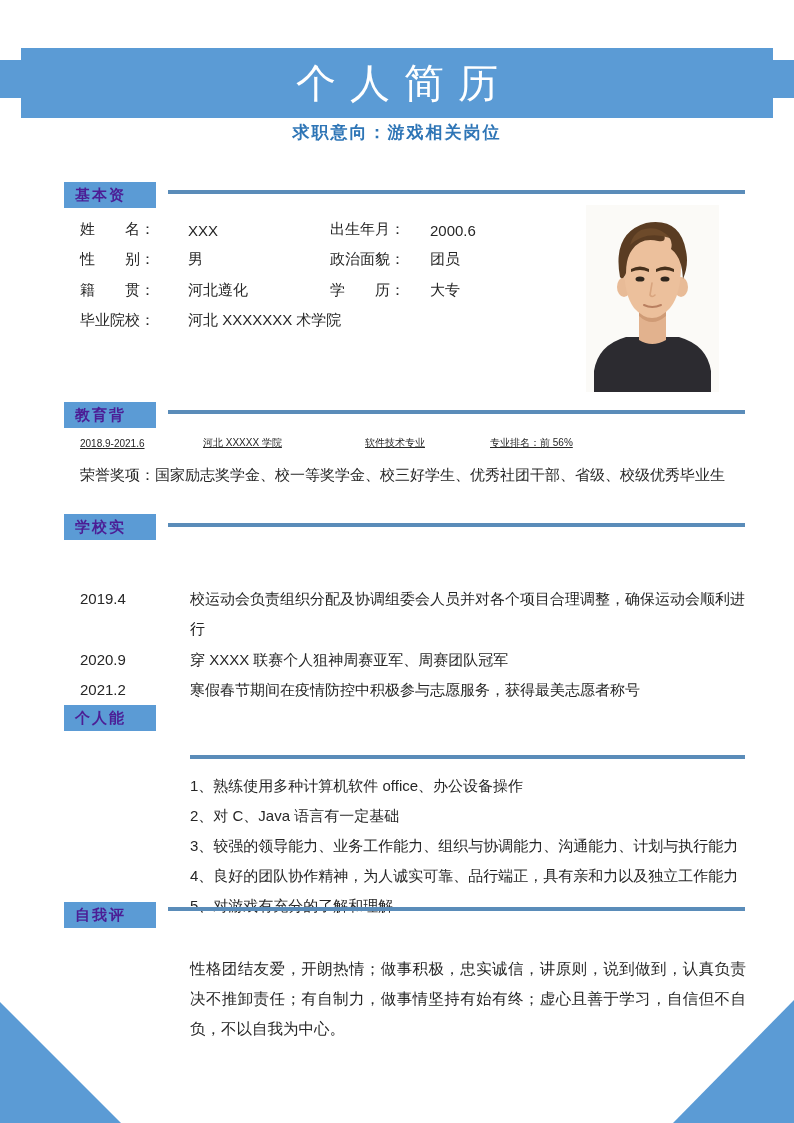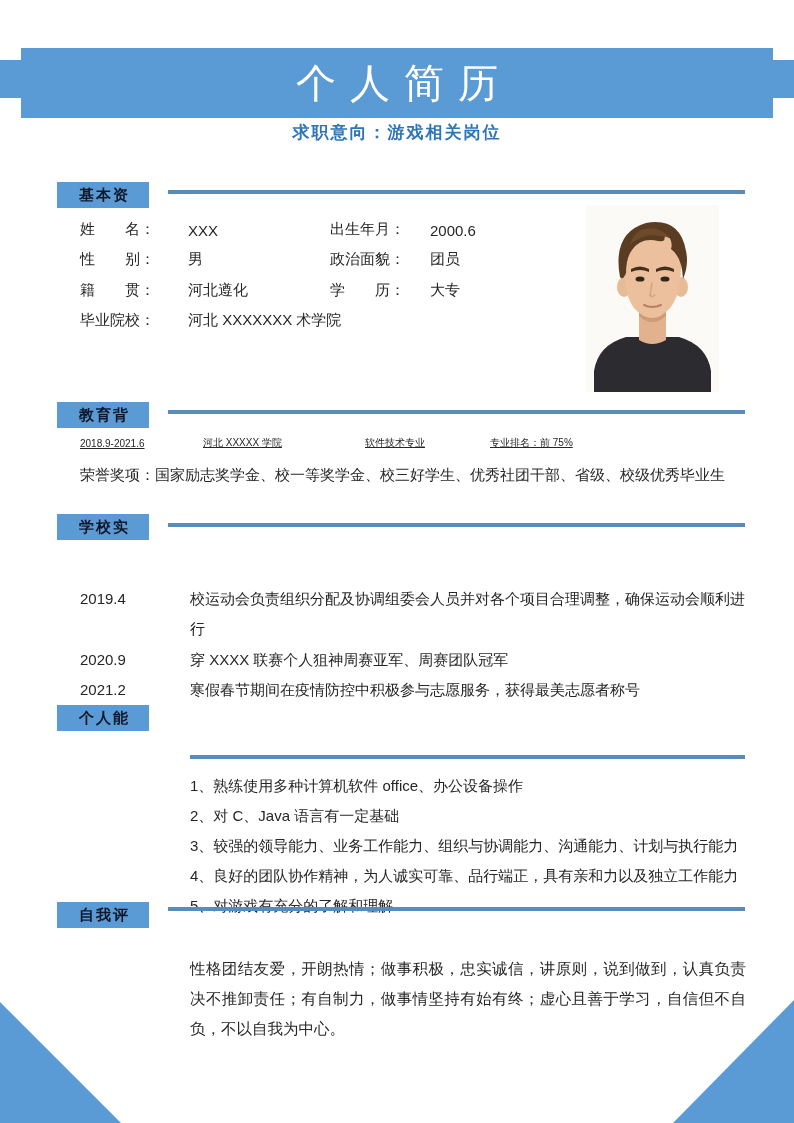--- a/index.html
+++ b/index.html
@@ -17,22 +17,22 @@
   .title{
     position:absolute;left:21px;top:48px;width:752px;height:70px;line-height:70px;
     text-align:center;font-size:40px;color:#ffffff;letter-spacing:14px;text-indent:14px;font-weight:400;
   }
   .subtitle{
     position:absolute;left:0;top:121px;width:100%;text-align:center;
     font-size:17px;font-weight:bold;color:var(--accent-text);letter-spacing:2px;
   }
   
   .badge{
-    position:absolute;left:57px;width:92px;height:26px;background:var(--badge);
-    color:#0f172a;font-size:15px;font-weight:bold;line-height:26px;padding-left:22px;
+    position:absolute;left:64px;width:92px;height:26px;background:var(--badge);
+    color:#4c1d95;font-size:15px;font-weight:bold;line-height:26px;padding-left:11px;
     box-sizing:border-box;white-space:nowrap;overflow:hidden;letter-spacing:2px;z-index:2;
   }
   .rule{position:absolute;height:4px;background:var(--rule);z-index:3;}
   .rule-basic{left:168px;top:190px;width:577px;}
   .rule-edu{left:168px;top:410px;width:577px;}
   .rule-practice{left:168px;top:523px;width:577px;}
   .rule-ability{left:190px;top:755px;width:555px;}
   .rule-self{left:168px;top:907px;width:577px;}
   
   .basic-rows{position:absolute;left:80px;top:208px;width:520px;font-size:15px;}
@@ -125,21 +125,21 @@
       <path d="M58,100 Q66,104 75,100" fill="none" stroke="#b97f60" stroke-width="2" stroke-linecap="round"></path>
     </svg>
   </div>
 
   <div class="badge" style="top:402px">教育背</div>
   <div class="rule rule-edu"></div>
   <div class="edu-row">
     <span class="edu-period">2018.9-2021.6</span>
     <span class="edu-school">河北 XXXXX 学院</span>
     <span class="edu-major">软件技术专业</span>
-    <span class="edu-rank">专业排名：前 75%</span>
+    <span class="edu-rank">专业排名：前 56%</span>
   </div>
   <div class="edu-honors">荣誉奖项：国家励志奖学金、校一等奖学金、校三好学生、优秀社团干部、省级、校级优秀毕业生</div>
 
   <div class="badge" style="top:514px">学校实</div>
   <div class="rule rule-practice"></div>
   <div class="practice">
     <div class="p-row">
       <span class="p-date">2019.4</span>
       <span class="p-desc">校运动会负责组织分配及协调组委会人员并对各个项目合理调整，确保运动会顺利进行</span>
     </div>

